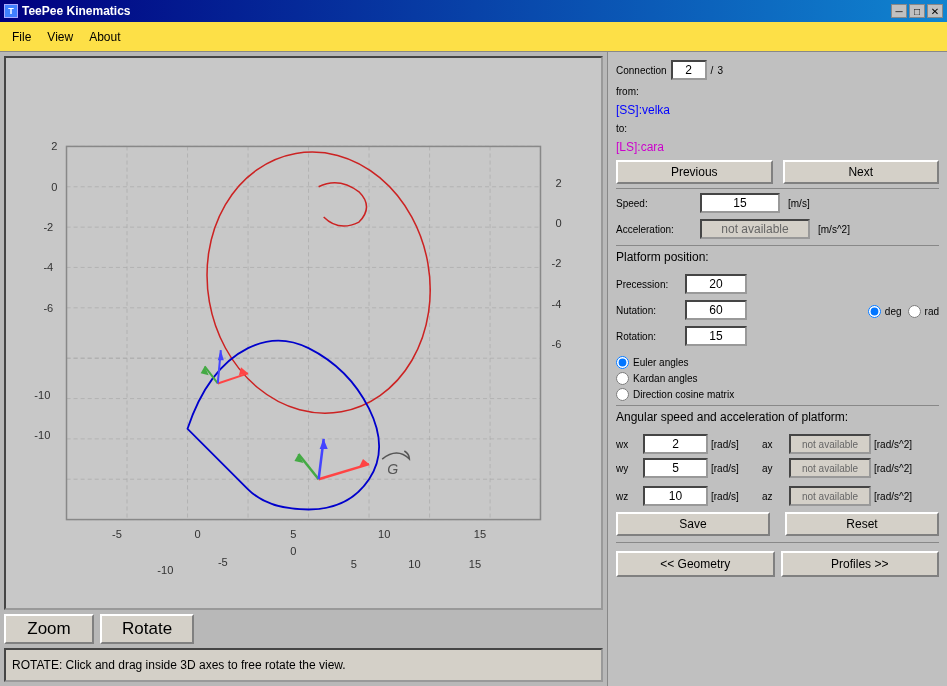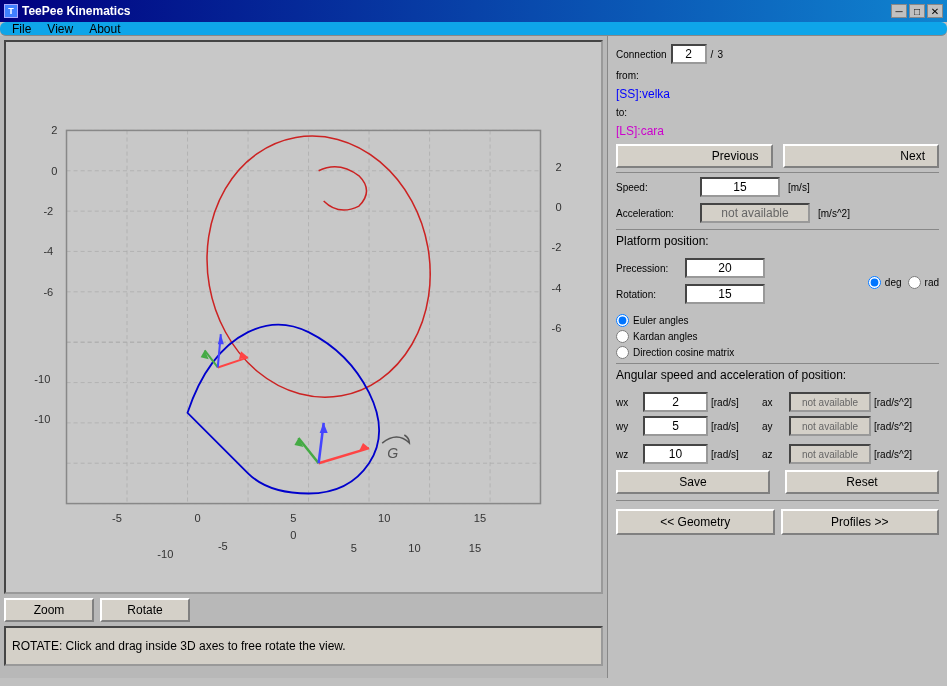--- a/index.html
+++ b/index.html
@@ -49,27 +49,26 @@
       background: #c0c0c0;
       border: 1px solid #888;
       display: flex;
       align-items: center;
       justify-content: center;
       font-size: 10px;
       cursor: pointer;
       color: black;
     }
     .menu-bar {
-      background: #0ea5e9;
-      height: 14px;
+      background: #fde047;
+      height: 30px;
       display: flex;
       align-items: center;
       padding: 0 4px;
       border-bottom: 1px solid #888;
-      border-radius: 6px;
     }
     .menu-item {
       padding: 2px 8px;
       cursor: pointer;
       font-size: 12px;
     }
     .main-content {
       display: flex;
       height: calc(686px - 44px);
     }
@@ -98,21 +97,21 @@
       display: flex;
       gap: 6px;
       align-items: center;
     }
     .ctrl-btn {
       padding: 3px 20px;
       background: #d4d0c8;
       border: 2px solid;
       border-color: #ffffff #808080 #808080 #ffffff;
       cursor: pointer;
-      font-size: 12px;
+      font-size: 17px;
       min-width: 90px;
       text-align: center;
     }
     .status-bar {
       background: #d4d0c8;
       border: 2px inset #999;
       padding: 2px 6px;
       font-size: 12px;
       height: 44px;
       display: flex;
@@ -145,29 +144,28 @@
     }
     .input-field.disabled {
       background: #d4d0c8;
       color: #666;
     }
     .conn-number {
       width: 36px;
     }
     .speed-input { width: 80px; }
     .accel-input { width: 110px; }
-    .angle-input { width: 80px; }
+    .angle-input { width: 62px; }
     .nav-btn {
       padding: 3px 16px;
       background: #d4d0c8;
       border: 2px solid;
       border-color: #ffffff #808080 #808080 #ffffff;
       cursor: pointer;
       font-size: 12px;
-      text-align: right;
     }
     .blue-link {
       color: #0000ff;
       font-size: 12px;
     }
     .pink-link {
       color: #cc00cc;
       font-size: 12px;
     }
     .section-label {
@@ -410,20 +408,24 @@
 
     <div>
       <div class="panel-row">
         <span class="section-label">Platform position:</span>
       </div>
       <div style="display:flex; gap:6px;">
         <div style="flex:1;">
           <div class="panel-row">
             <span class="label" style="width:65px;">Precession:</span>
             <input class="input-field angle-input" type="text" value="20" style="">
+          </div>
+          <div class="panel-row">
+            <span class="label" style="width:65px;">Nutation:</span>
+            <input class="input-field angle-input" type="text" value="60" style="">
           </div>
           <div class="panel-row">
             <span class="label" style="width:65px;">Rotation:</span>
             <input class="input-field angle-input" type="text" value="15" style="">
           </div>
         </div>
         <div style="display:flex; flex-direction:row; justify-content:center; gap:6px;">
           <div class="radio-row">
             <input type="radio" name="angle-unit" id="deg" checked="" style="">
             <label for="deg" class="label">deg</label>
@@ -448,21 +450,21 @@
       <div class="radio-row">
         <input type="radio" name="angle-type" id="direction" style="">
         <label for="direction" class="label">Direction cosine matrix</label>
       </div>
     </div>
 
     <div class="divider-line"></div>
 
     <div>
       <div class="panel-row">
-        <span class="ang-section-label">Angular speed and acceleration of position:</span>
+        <span class="ang-section-label">Angular speed and acceleration of platform:</span>
       </div>
 
       <div style="display:grid; grid-template-columns:24px 65px 48px 24px 82px 52px; align-items:center; gap:3px; margin-bottom:4px;">
         <span class="label">wx</span>
         <input class="input-field" type="text" value="2" style="width: 65px;">
         <span class="label">[rad/s]</span>
         <span class="label">ax</span>
         <input class="input-field disabled" type="text" value="not available" disabled="" style="width: 82px; font-size: 10px;">
         <span class="label">[rad/s^2]</span>
       </div>

